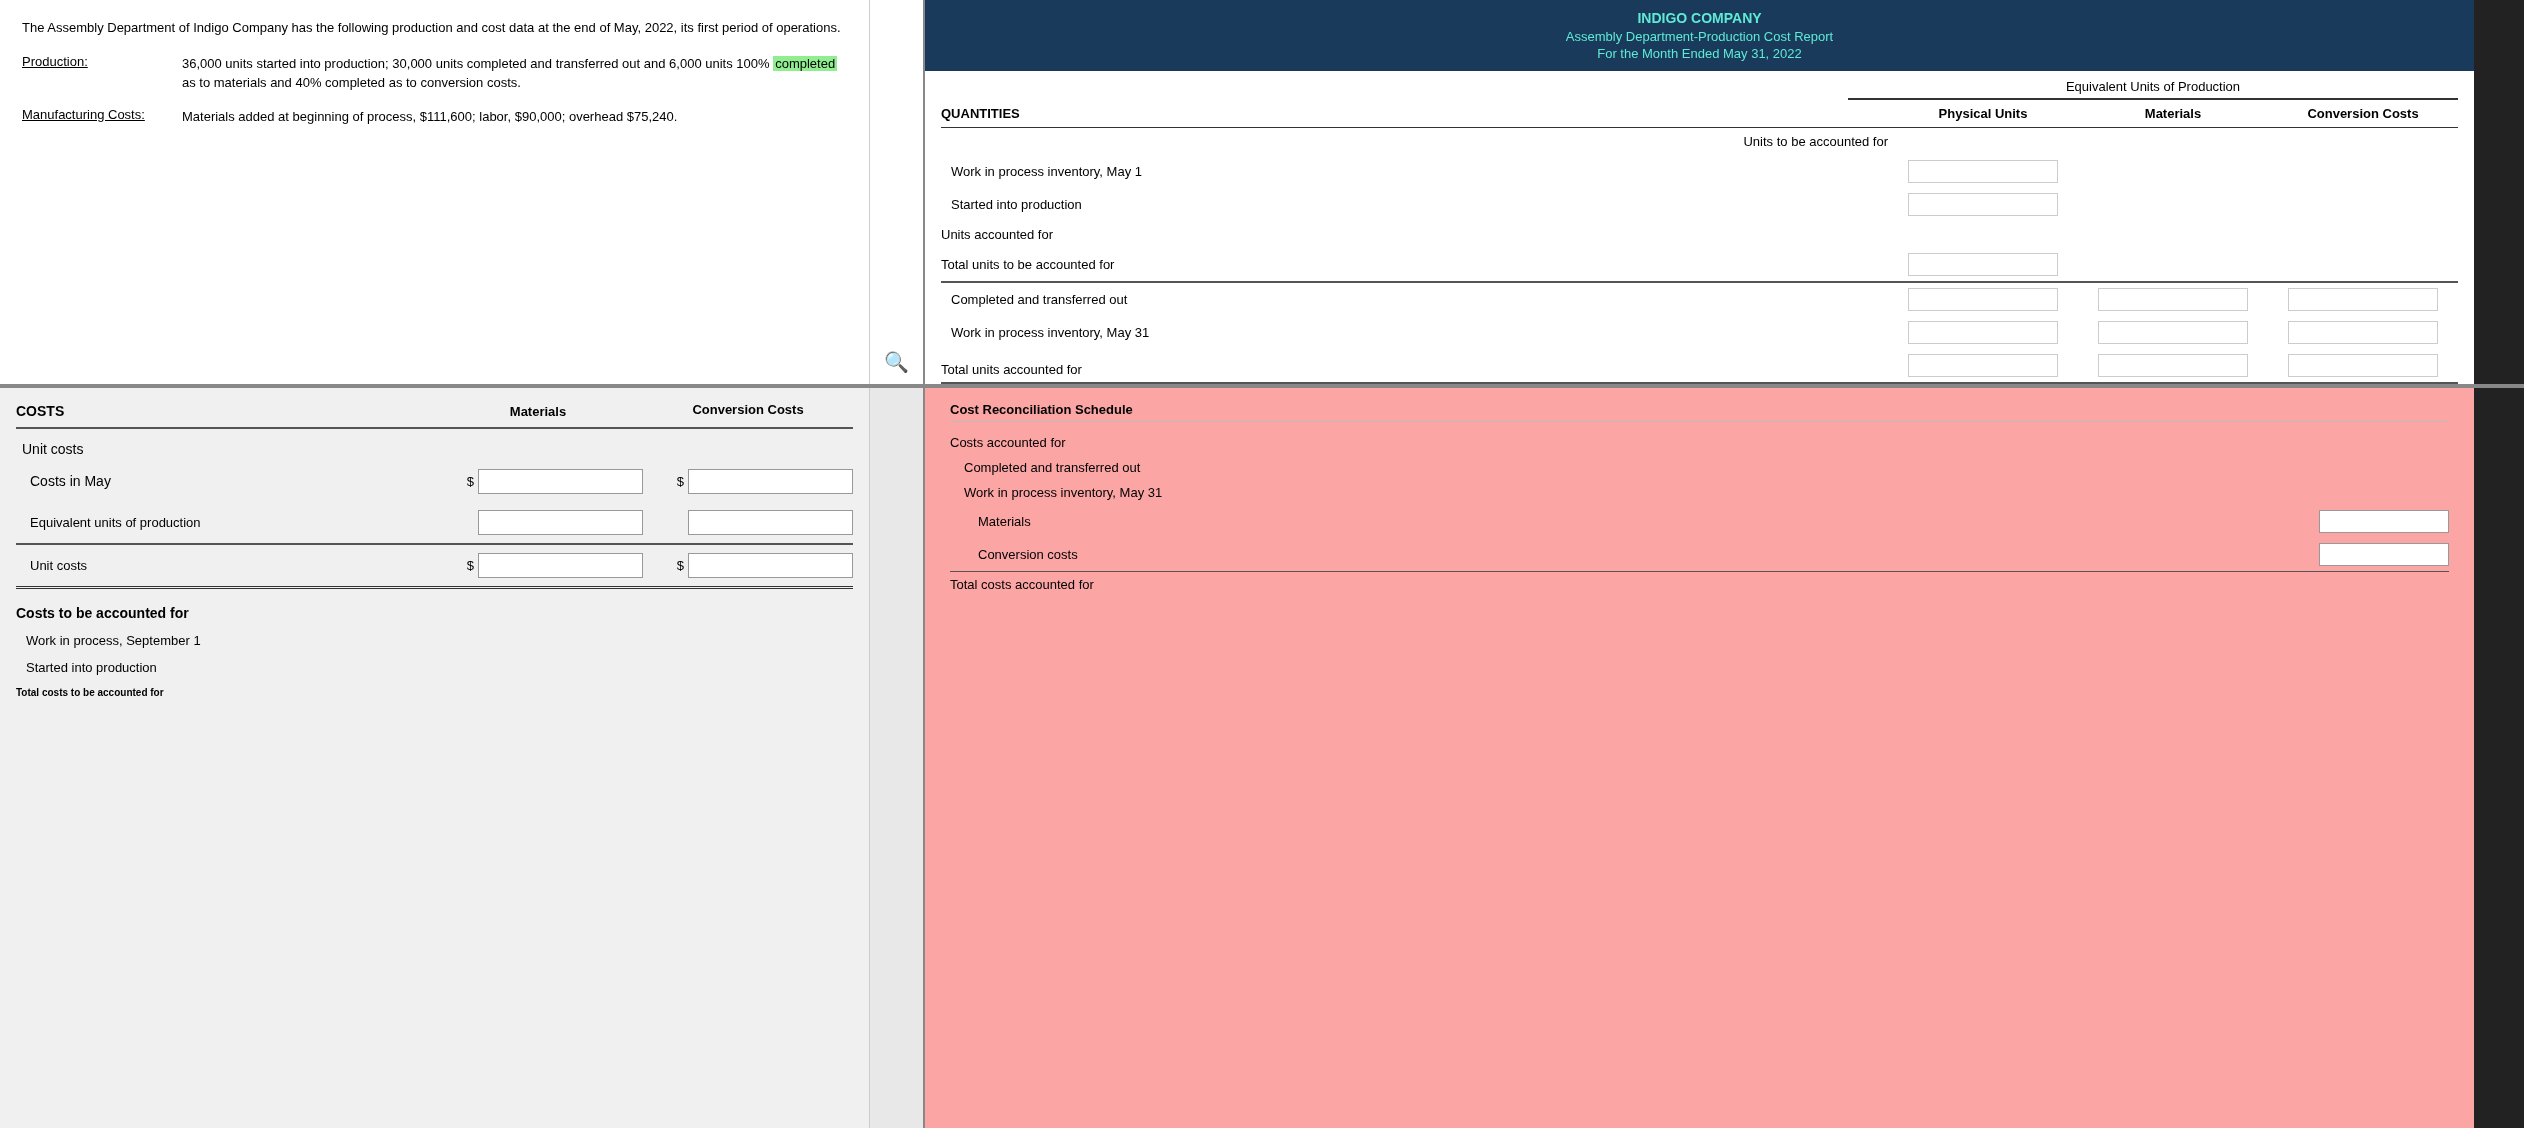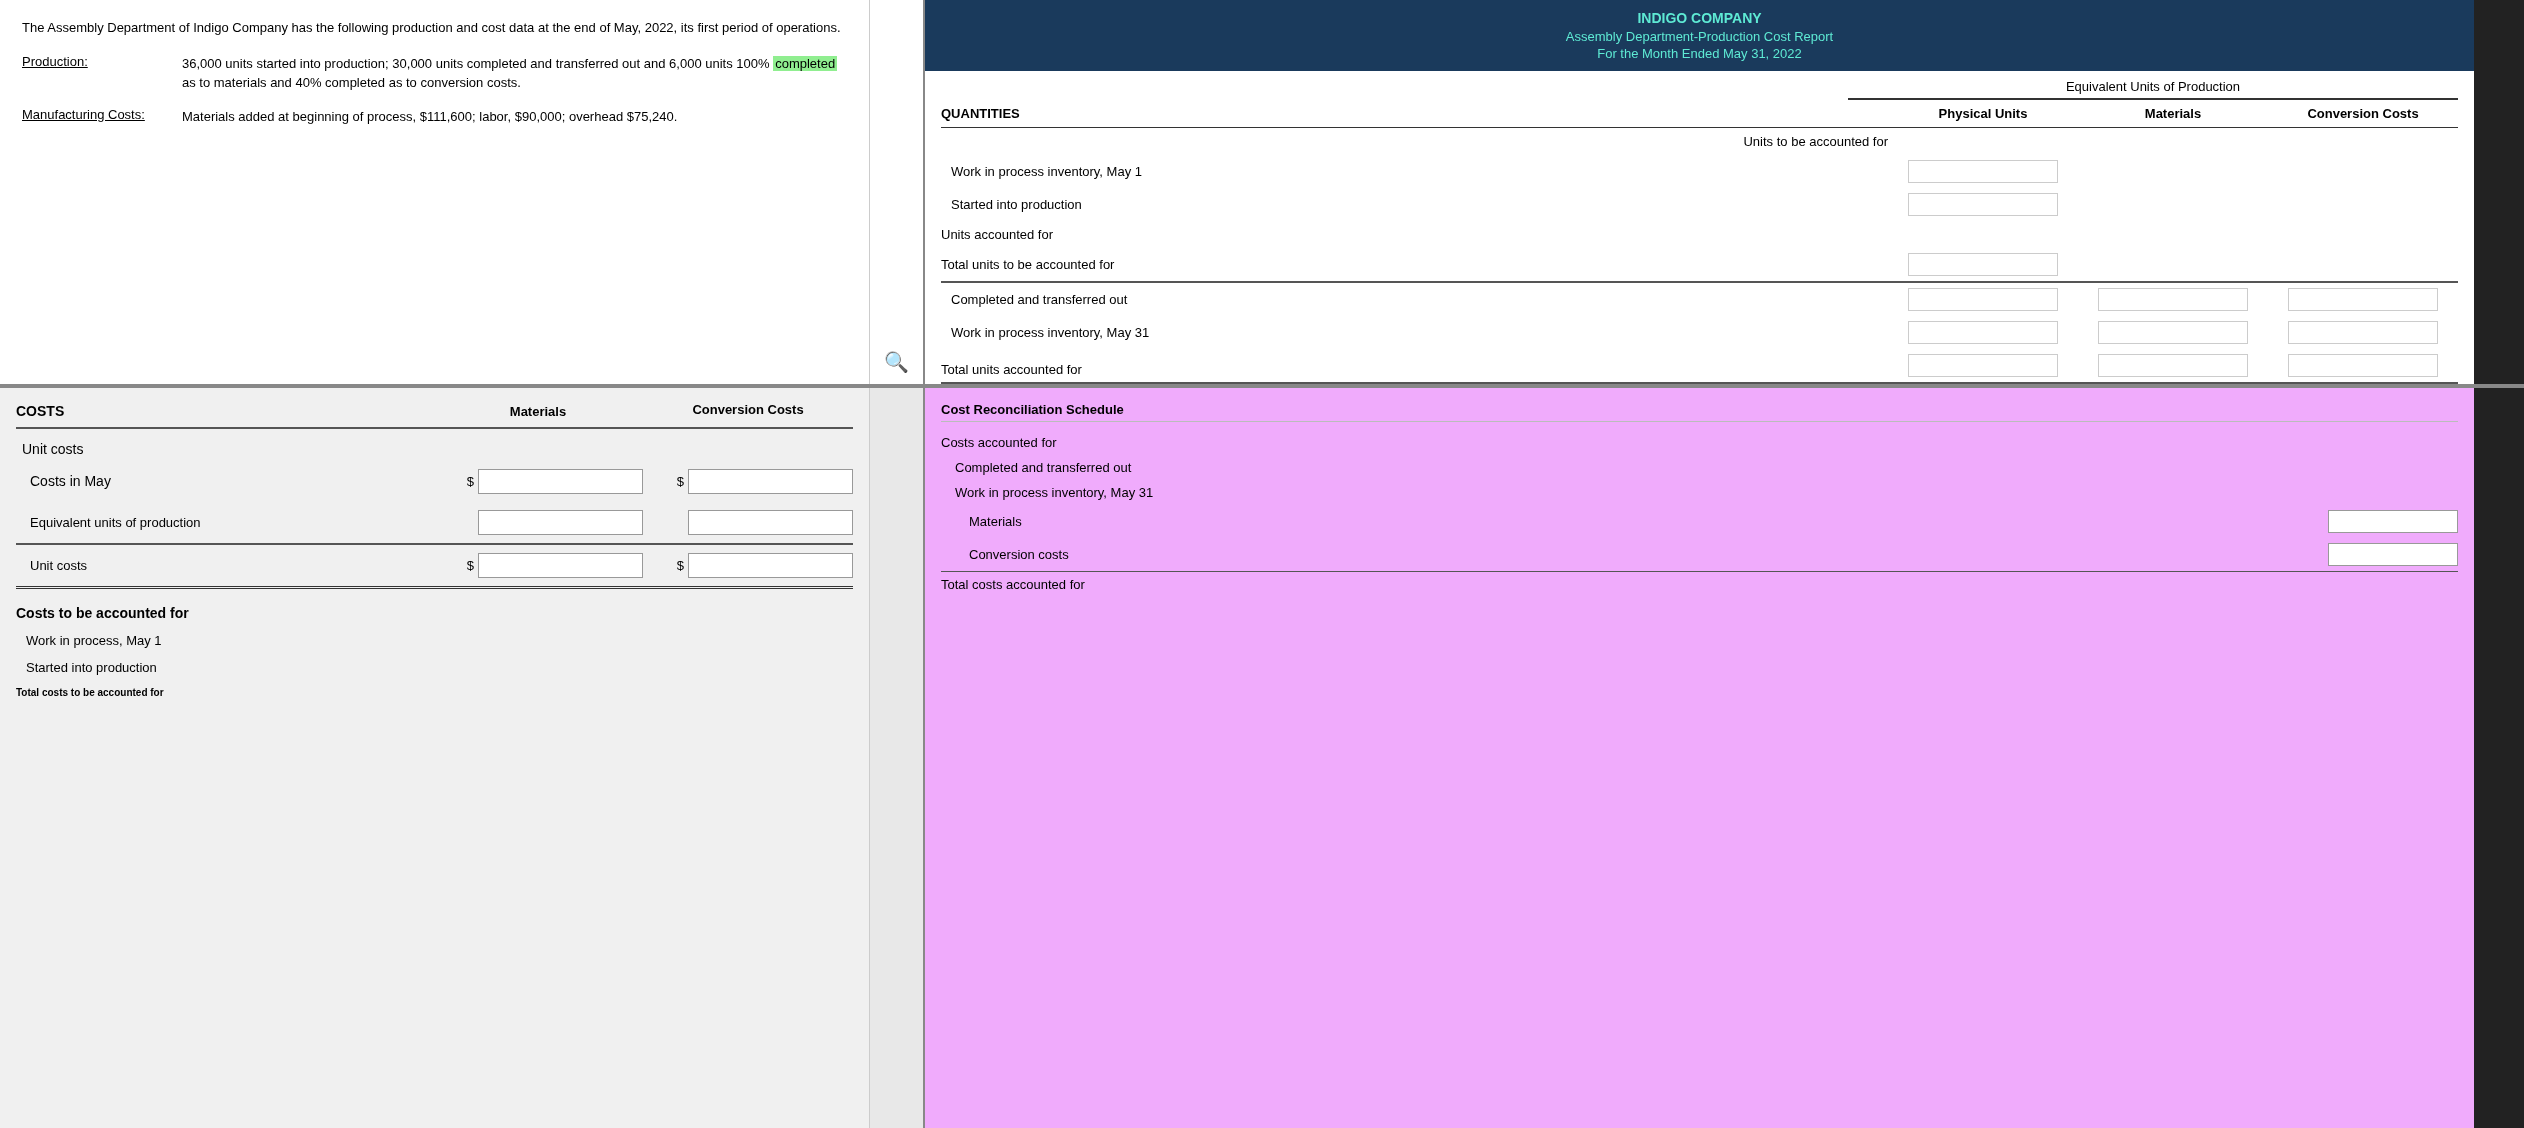--- a/index.html
+++ b/index.html
@@ -191,29 +191,29 @@
           <input type="text" style="width: 165px; border: 1px solid rgb(153, 153, 153); padding: 4px 6px; font-size: 13px; background: white;" value="">
         </div>
         <div style="width:210px; display:flex; align-items:center; justify-content:flex-end; gap:4px;">
           <span style="font-size:13px;">$</span>
           <input type="text" style="width: 165px; border: 1px solid rgb(153, 153, 153); padding: 4px 6px; font-size: 13px; background: white;" value="">
         </div>
       </div>
 
       <div style="margin-top:10px;">
         <div style="font-size:14px; font-weight:bold; padding:6px 0;">Costs to be accounted for</div>
-        <div style="font-size:13px; padding:6px 0 6px 10px;">Work in process, May 1</div>
+        <div style="font-size:13px; padding:6px 0 6px 10px;">Work in process, September 1</div>
         <div style="font-size:13px; padding:6px 0 6px 10px;">Started into production</div>
         <div style="font-size:10px; padding:6px 0;font-weight:bold;">Total costs to be accounted for</div>
       </div>
     </div>
 
     <div style="width:55px; background:#e8e8e8; border-right:2px solid #888;"></div>
 
-    <div style="flex:1; background:#f0abfc; padding:14px 16px;">
+    <div style="flex:1; background:#fca5a5; padding:14px 25px;">
       <div style="font-weight:bold; font-size:13px; margin-bottom:8px; border-bottom:1px solid #bbb; padding-bottom:4px;">Cost Reconciliation Schedule</div>
 
       <div style="padding:5px 0; font-size:13px;">
         <span>Costs accounted for</span>
       </div>
 
       <div style="padding:5px 0 5px 14px; font-size:13px;">
         <span>Completed and transferred out</span>
       </div>
 

